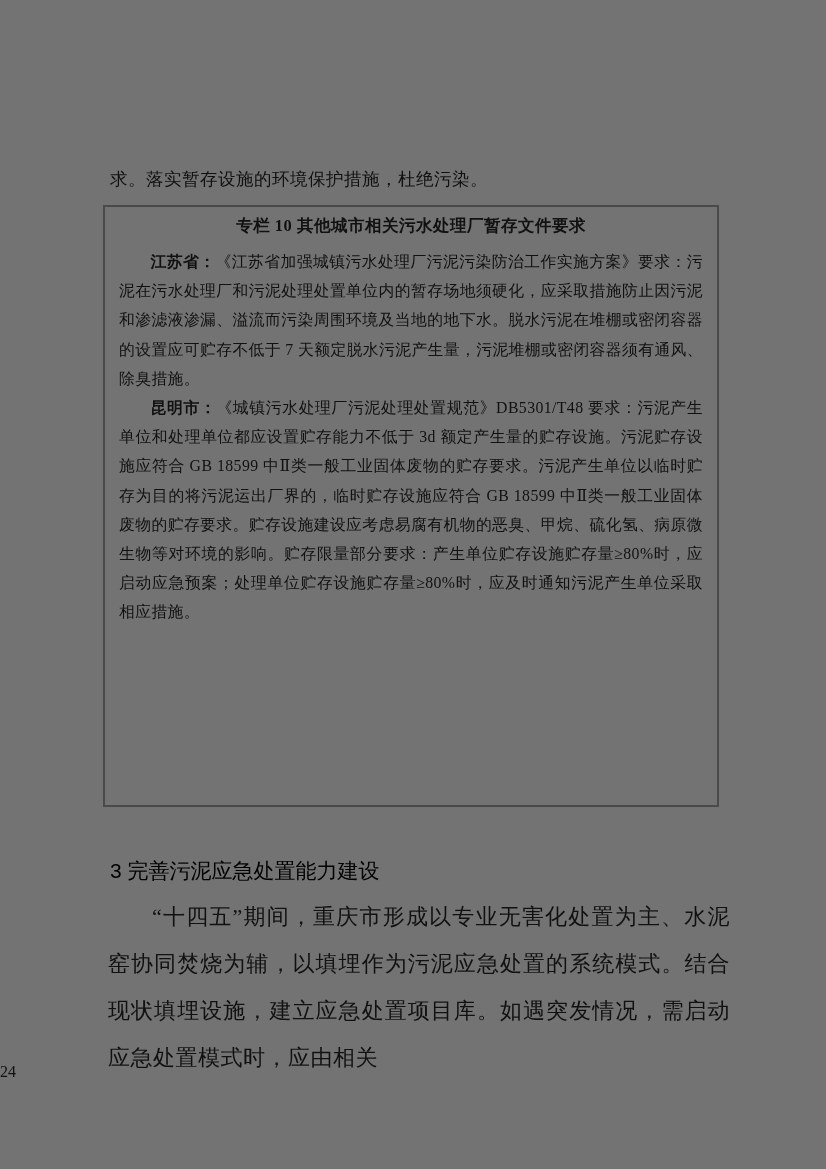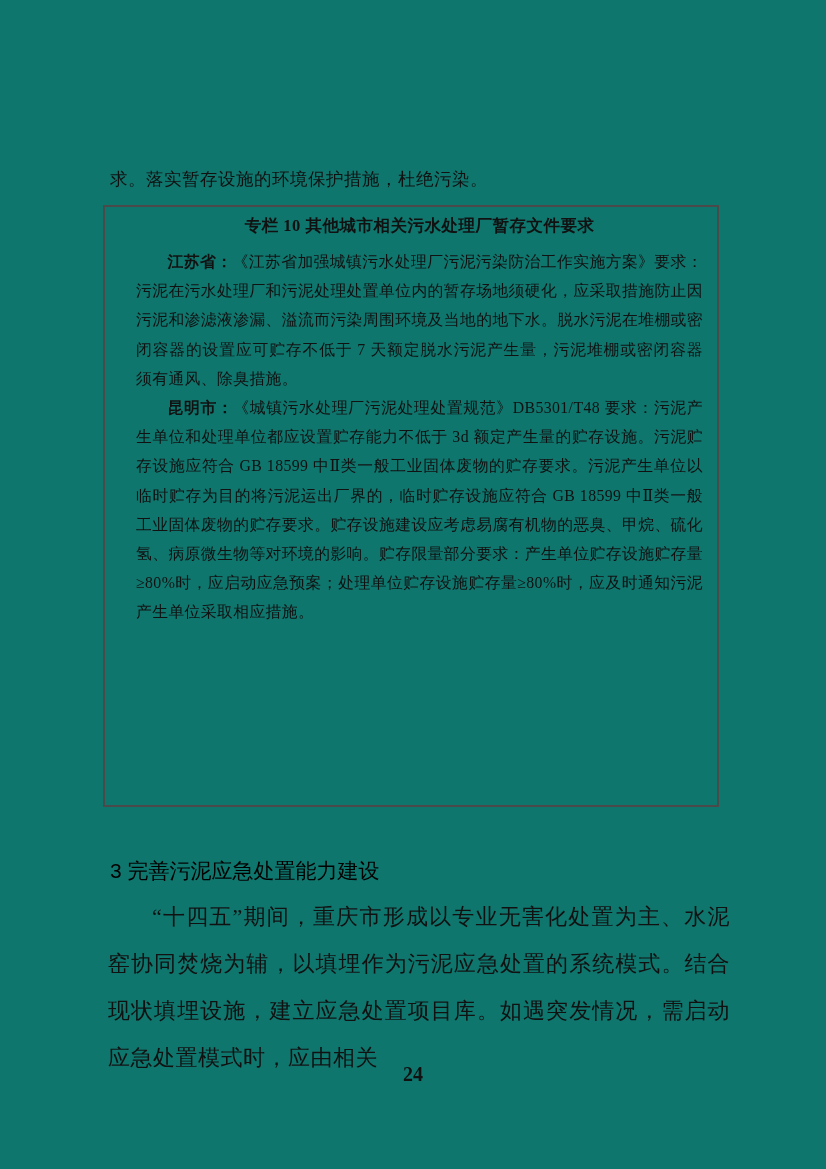--- a/index.html
+++ b/index.html
@@ -4,21 +4,21 @@
 <style>
   html, body {
     margin: 0;
     padding: 0;
     background: #ffffff;
   }
   .page {
     position: relative;
     width: 826px;
     height: 1169px;
-    background: #0f766e;
+    background: #737373;
     font-family: "Liberation Serif", "DejaVu Serif", serif;
     color: #111111;
     overflow: hidden;
   }
   .intro-paragraph {
     position: absolute;
     left: 110px;
     top: 146px;
     width: 620px;
     font-size: 17.5px;
@@ -27,21 +27,21 @@
     letter-spacing: 0.5px;
   }
   .callout-box {
     position: absolute;
     left: 103px;
     top: 205px;
     width: 616px;
     height: 602px;
     box-sizing: border-box;
     border: 2px solid #4a4a4a;
-    padding: 6px 14px 0 31px;
+    padding: 6px 14px 0 14px;
   }
   .box-title {
     text-align: center;
     font-weight: bold;
     font-size: 16.5px;
     line-height: 26px;
     margin: 0 0 8px 0;
     letter-spacing: 0.5px;
   }
   .box-entry {
@@ -76,24 +76,23 @@
     line-height: 47px;
     text-align: justify;
     text-indent: 2em;
     letter-spacing: 0.5px;
   }
   .page-number {
     position: absolute;
     left: 0;
     top: 1063px;
     width: 100%;
-    text-align: center;
-    font-size: 20px;
+    text-align: left;
+    font-size: 16px;
     color: #111111;
-    font-weight: bold;
   }
 </style>
 </head>
 <body>
 
 <div class="page">
 
   <p class="intro-paragraph">求。落实暂存设施的环境保护措施，杜绝污染。</p>
 
   <div class="callout-box">

